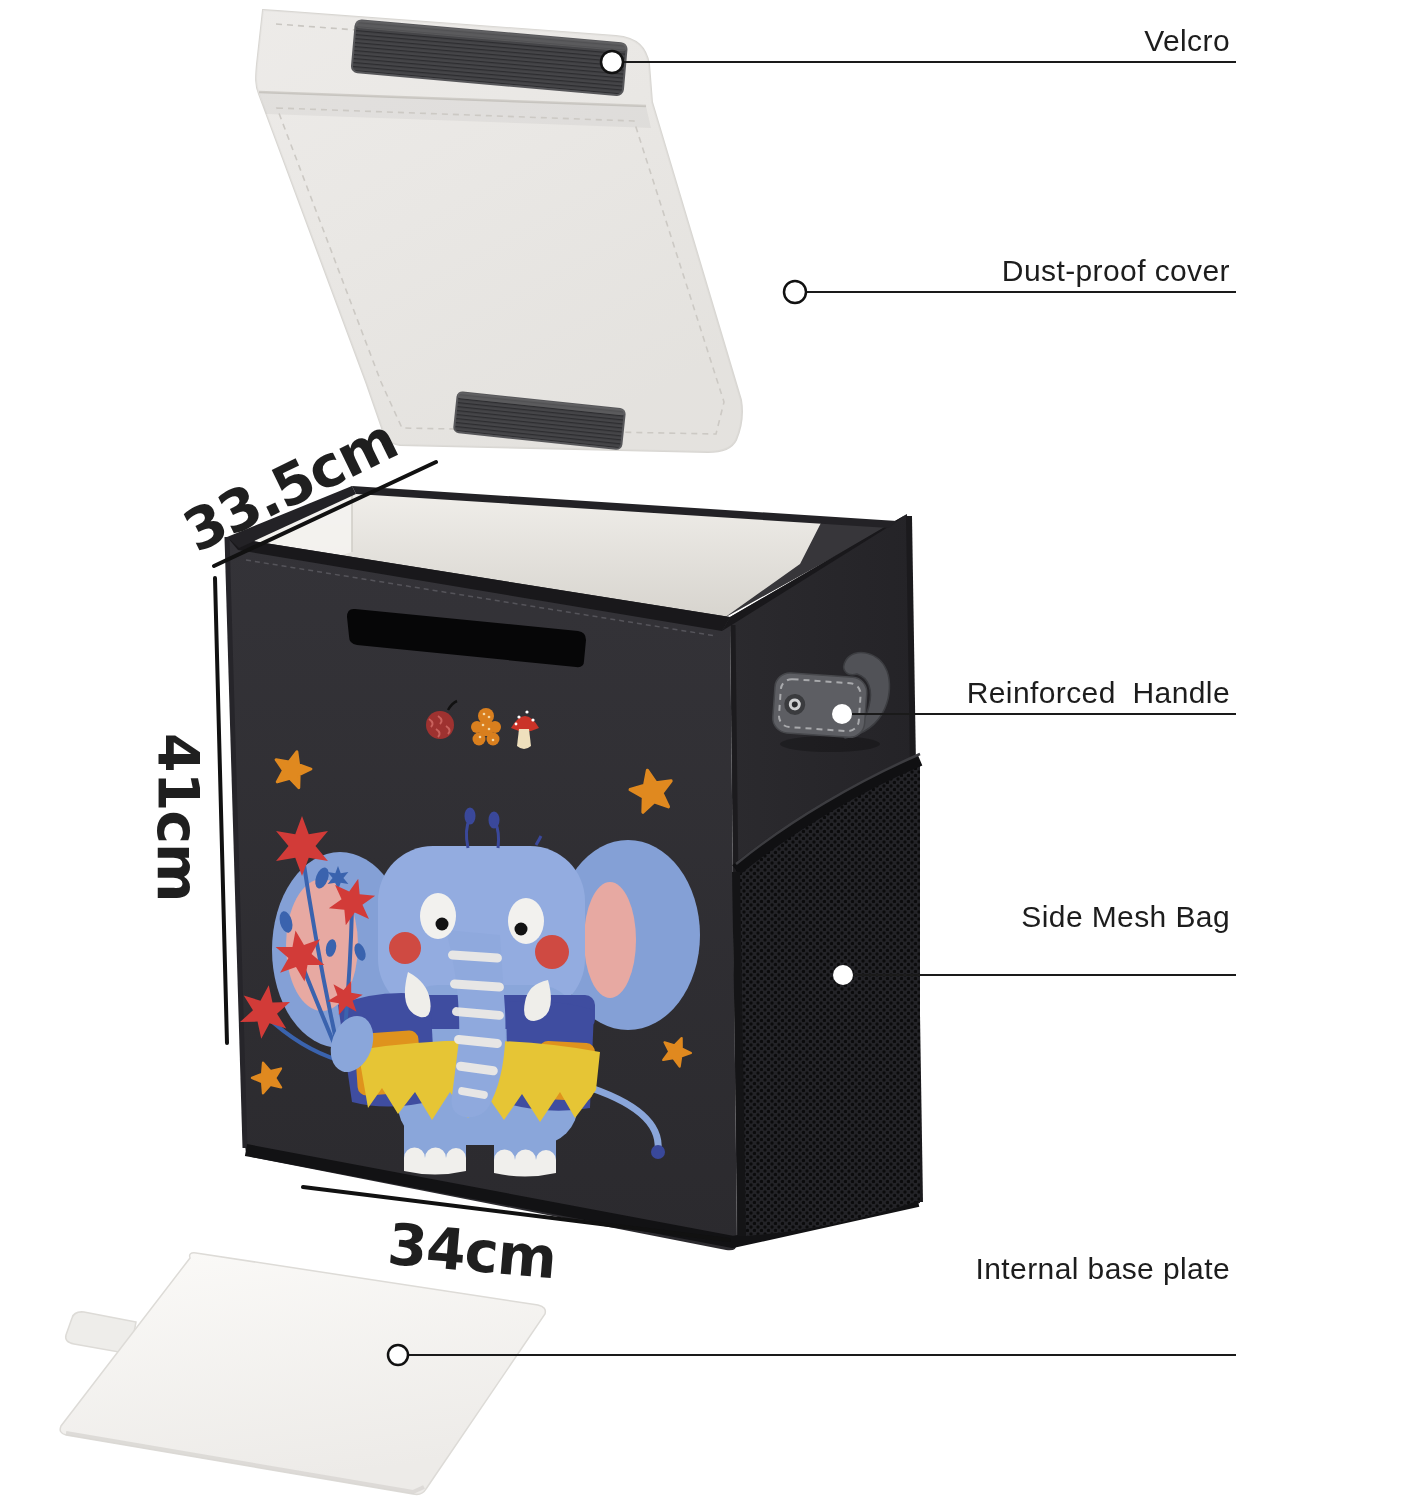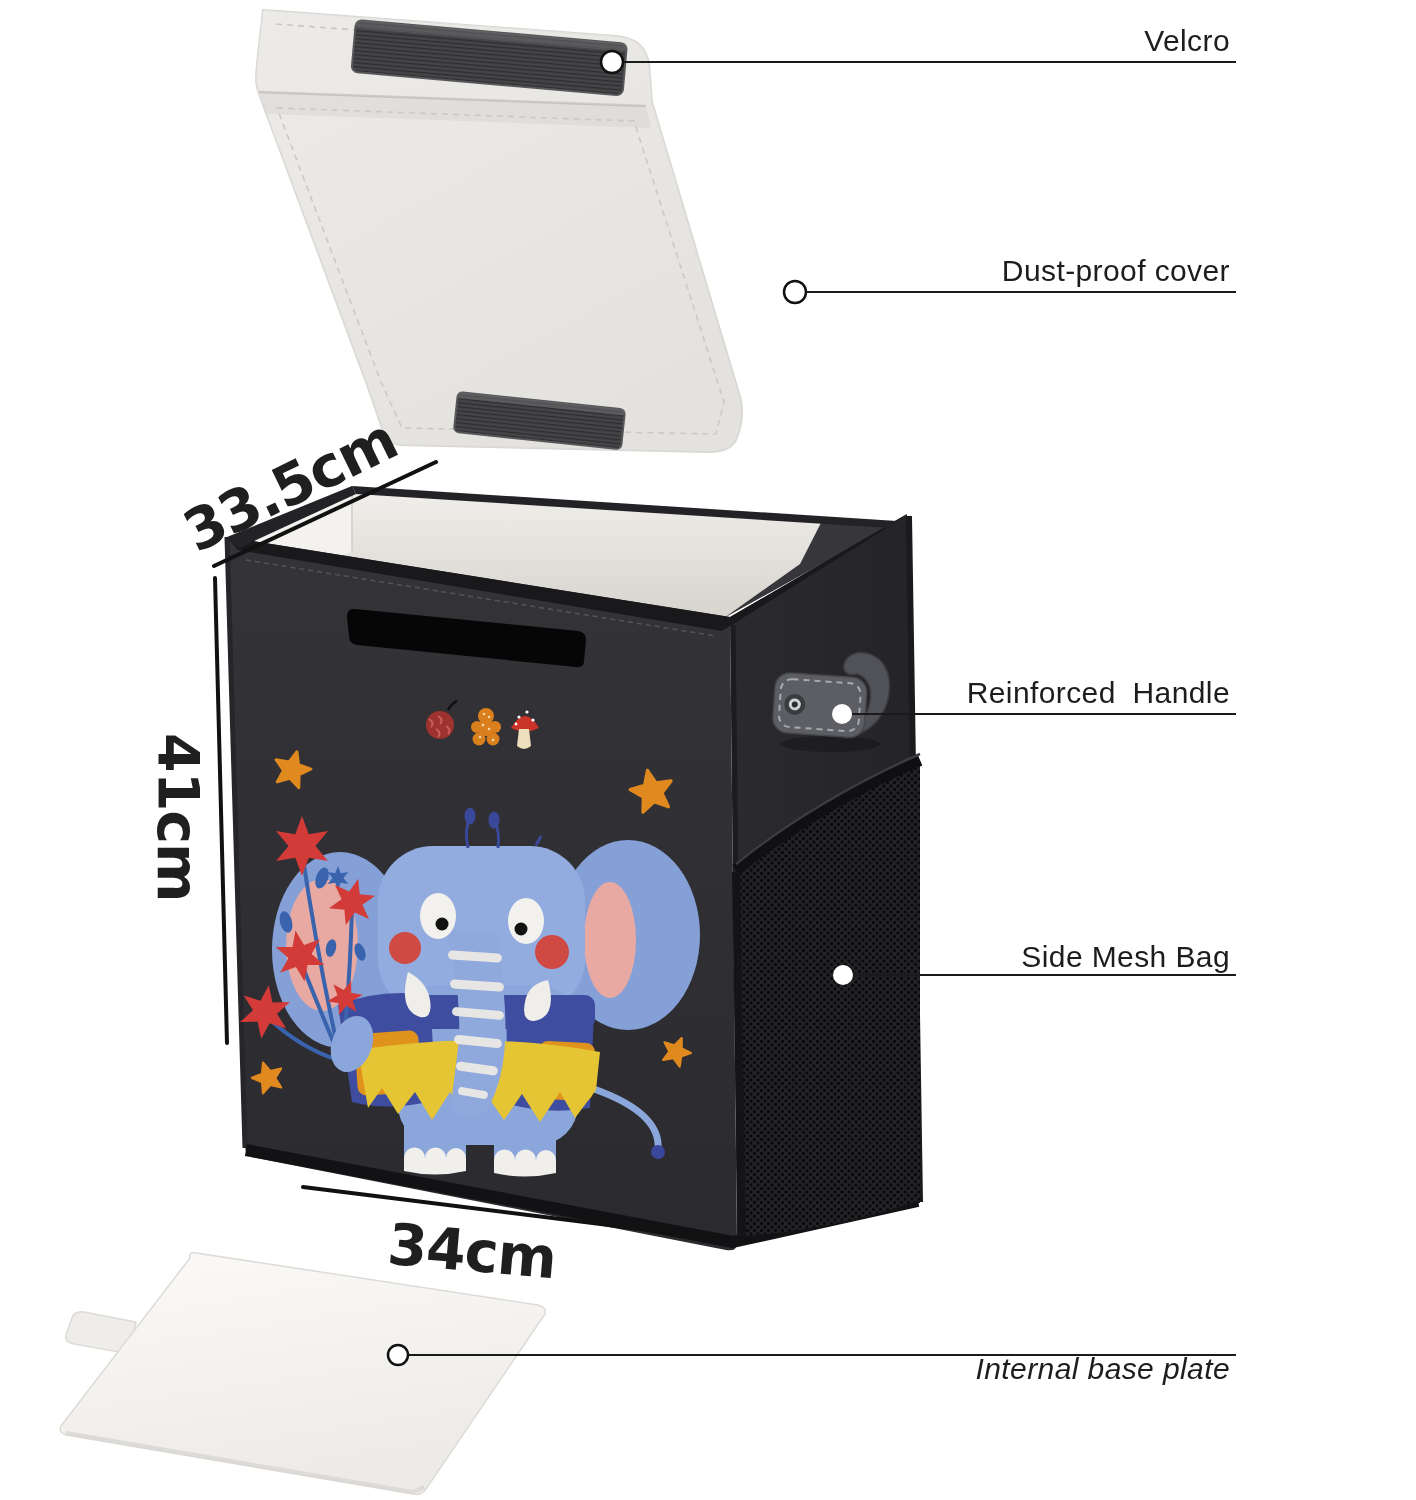--- a/index.html
+++ b/index.html
@@ -9,22 +9,22 @@
   .callout{position:absolute;right:6px;text-align:right;font-size:30px;color:#1d1d1d;
            letter-spacing:.4px;white-space:nowrap;font-weight:400;}
   .dim{position:absolute;font-family:"DejaVu Sans",sans-serif;font-weight:bold;
        font-size:57px;color:#1f1f1f;letter-spacing:-1px;text-align:center;white-space:nowrap;}
   #dim-top{left:150px;top:452px;width:280px;transform:rotate(-26deg);}
   #dim-left{left:96px;top:778px;width:160px;height:70px;transform:rotate(90deg);}
   #dim-bottom{left:332px;top:1218px;width:280px;transform:rotate(5deg);}
   #label-velcro{top:24px;}
   #label-dust{top:254px;margin-left:20px;}
   #label-handle{top:676px;word-spacing:8px;text-align:center;}
-  #label-mesh{top:940px;}
-  #label-plate{top:1352px;font-style:italic;}
+  #label-mesh{top:900px;}
+  #label-plate{top:1252px;}
 </style>
 </head>
 <body>
 
 <div id="stage">
 
 <svg id="art" width="1416" height="1500" viewBox="0 0 1416 1500">
   <defs>
     <linearGradient id="lidGrad" x1="0" y1="0" x2="0.6" y2="1">
       <stop offset="0" stop-color="#efedeb"></stop>

